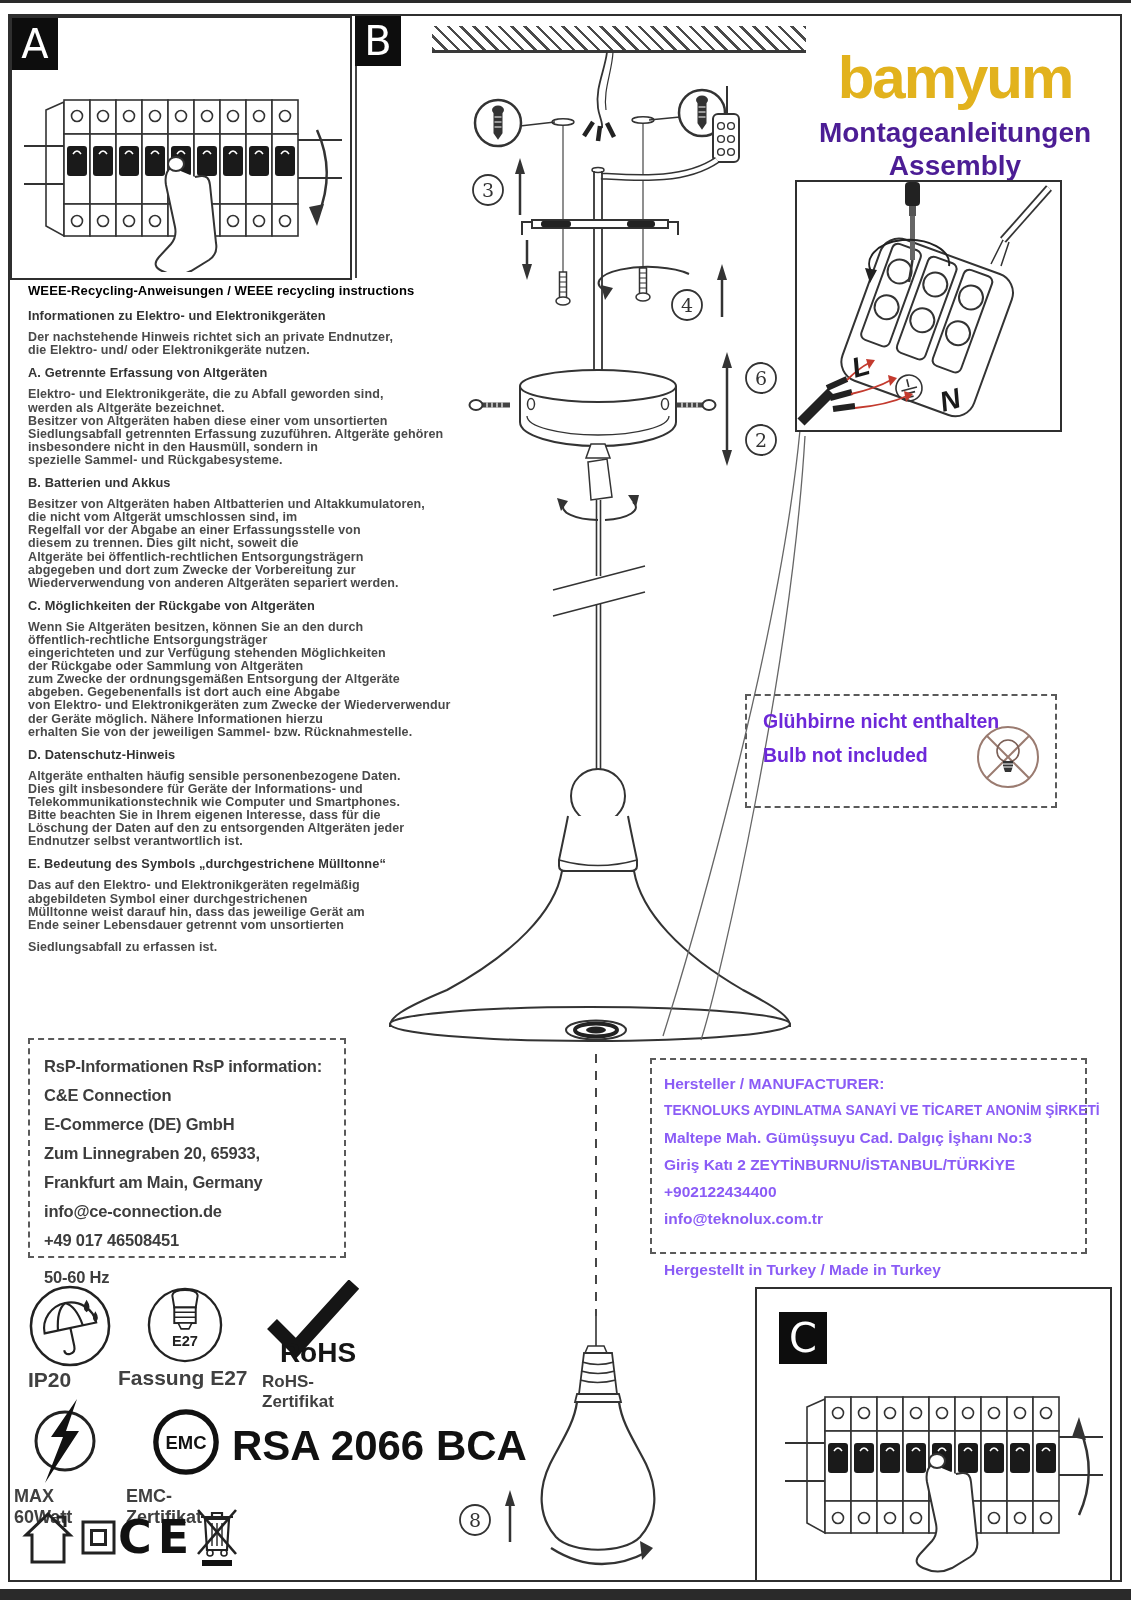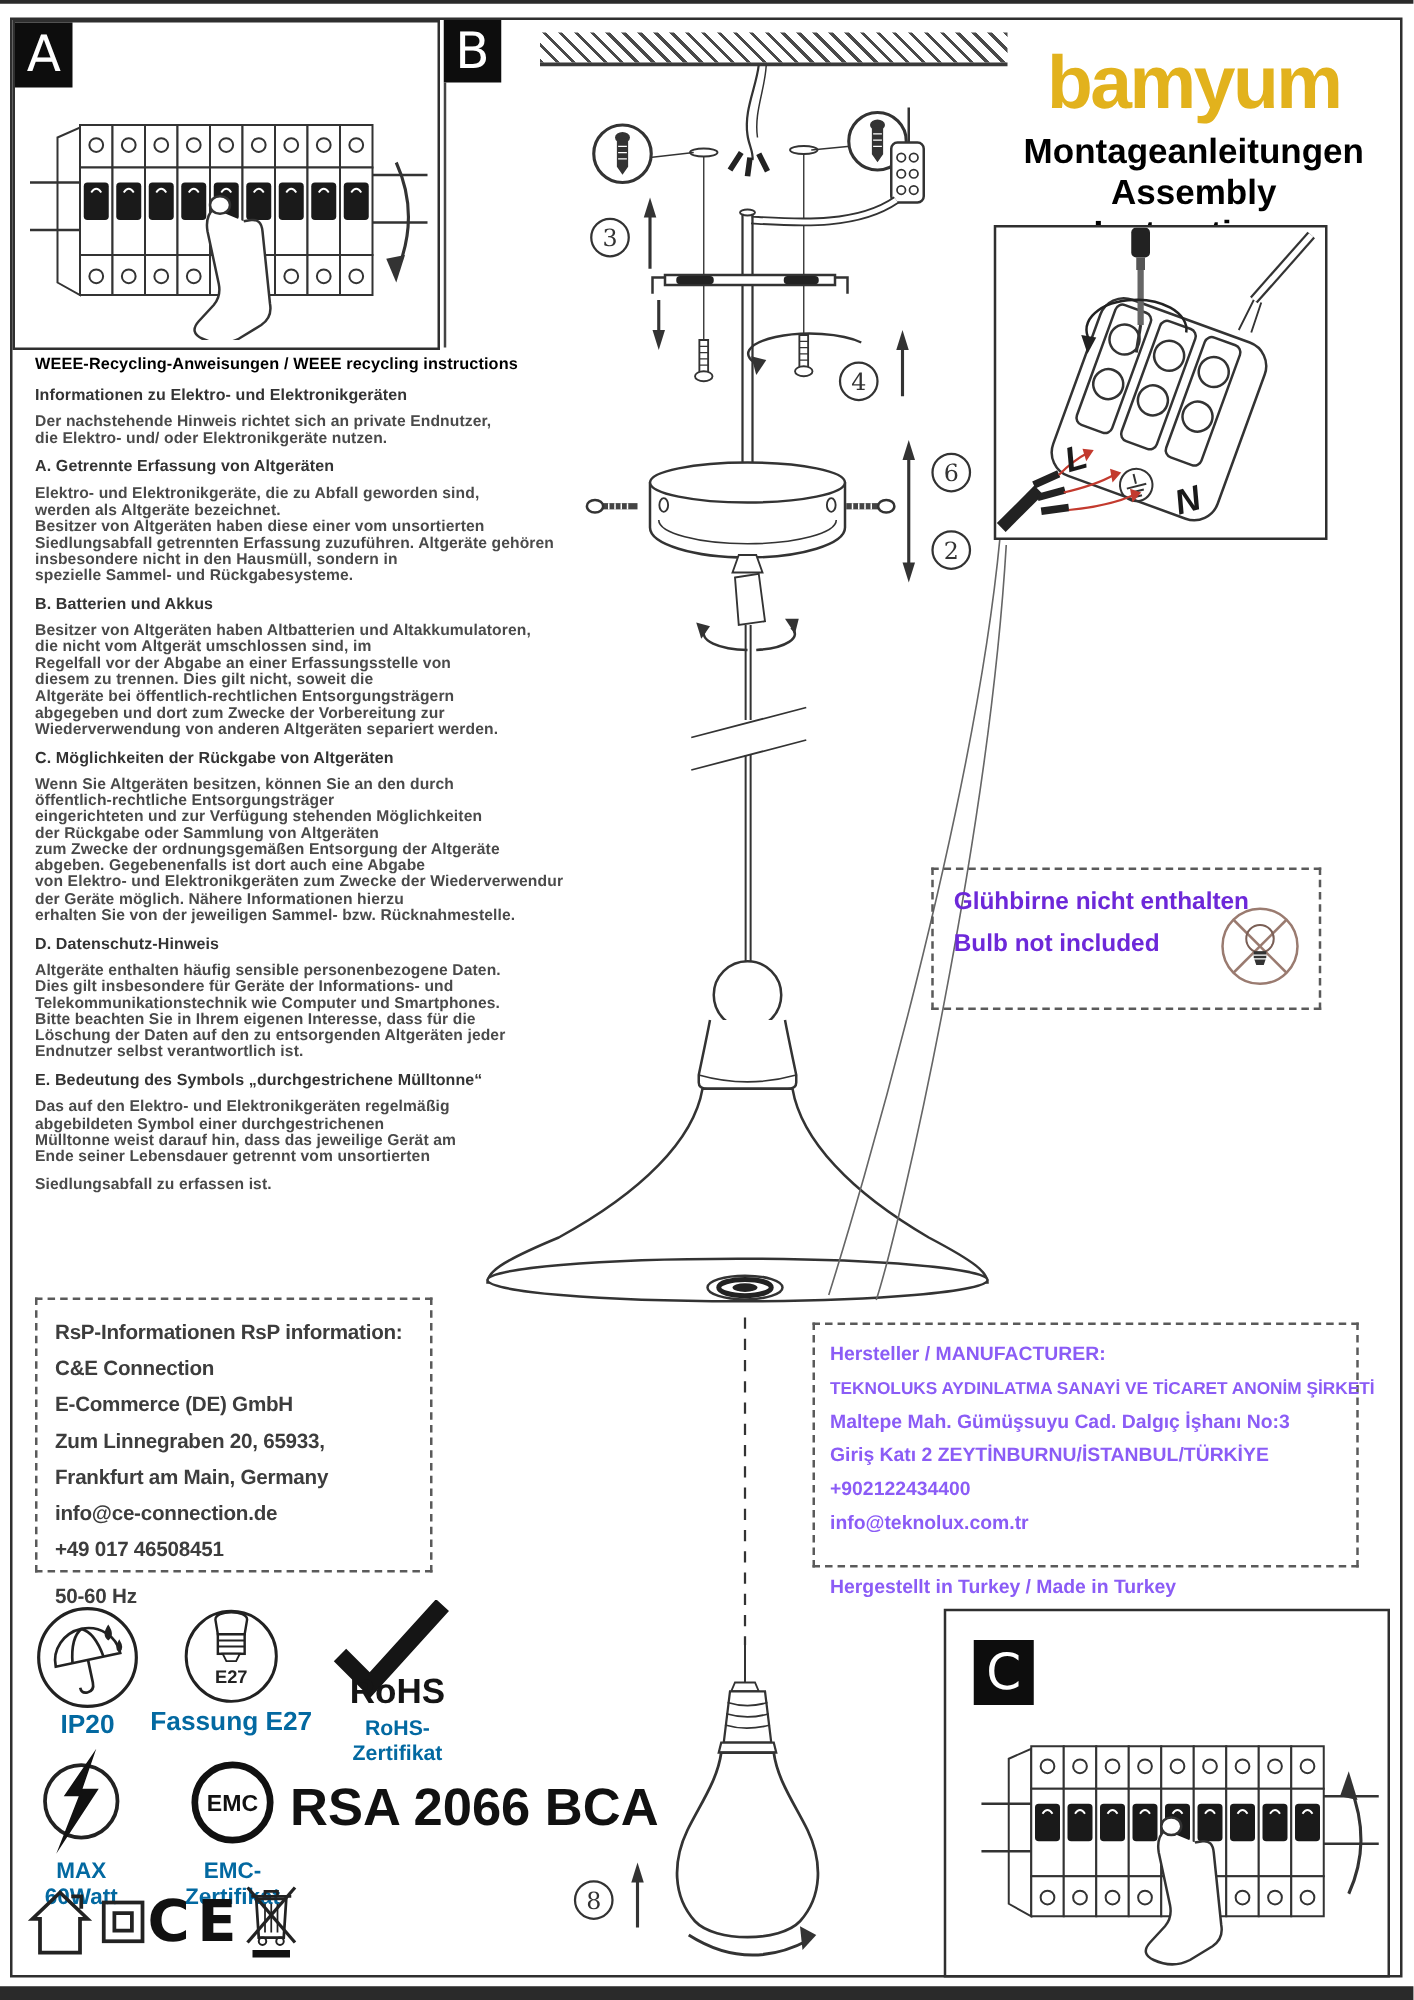--- a/index.html
+++ b/index.html
@@ -11,29 +11,29 @@
   .panel-label{background:#0d0d0d;color:#fff;display:flex;align-items:center;justify-content:center;
         font-size:40px;font-weight:400;font-family:"DejaVu Sans",sans-serif;}
   
   #weee{width:442px;font-size:12.5px;line-height:13.1px;letter-spacing:.1px;color:#4a4a4a;font-weight:600;}
   #weee .wtitle{font-weight:800;color:#000000;font-size:13px;margin:0 0 12px;}
   #weee h4{font-weight:800;color:#333;font-size:12.8px;margin:0 0 9px;}
   #weee p{margin:0 0 9px;}
   .pre{white-space:pre-line;}
   
   #brand{color:#e2b21d;font-size:60px;font-weight:800;letter-spacing:-2px;line-height:60px;text-align:center;}
-  .brandsub{font-size:28px;font-weight:700;color:#000000;text-align:center;line-height:33px;}
+  .brandsub{font-size:28px;font-weight:700;color:#4c1d95;text-align:center;line-height:33px;}
   
   #bulbbox{font-size:19.5px;font-weight:700;color:#6d28d9;line-height:34px;}
   #rspbox{font-size:16.5px;font-weight:600;color:#3d3d3d;line-height:29px;letter-spacing:-.2px;}
   #manbox{font-size:15.5px;font-weight:700;color:#8b5cf6;line-height:27px;}
   #manbox .long{font-size:13.8px;white-space:nowrap;}
   .gaptop{margin-top:24px;}
   .gaptop-sm{margin-top:8px;}
-  .cert-label{font-weight:700;color:#0369a1;text-align:center;}
+  .cert-label{font-weight:700;color:#404040;text-align:left;}
   #model{font-size:42px;font-weight:700;color:#111;letter-spacing:0px;}
   #cemark{font-size:46px;font-weight:700;color:#111;letter-spacing:6px;font-family:"DejaVu Sans",sans-serif;}
   svg text.stepnum{font-family:"DejaVu Serif",serif;font-size:19px;fill:#333;}
   svg text.lnlabel{font-family:"Liberation Sans",sans-serif;font-weight:700;font-style:italic;font-size:28px;fill:#1a1a1a;}
   .topbar{background:#2a2a2a;}
   .hatch{background:repeating-linear-gradient(45deg,#4a4a4a 0 2.5px,transparent 2.5px 9px);
          border-bottom:3px solid #3a3a3a;}
 </style>
 </head>
 <body>
@@ -98,21 +98,21 @@
     </svg>
   </div>
 
   <div class="panel-label abs" style="left:355px;top:16px;width:46px;height:50px">
     <span>B</span>
   </div>
   <div class="abs" style="left:355px;top:66px;width:2px;height:212px;background:#444"></div>
 
   <div class="abs hatch" style="left:432px;top:26px;width:374px;height:24px"></div>
 
-  <div class="abs" style="left:815px;top:36px;width:280px">
+  <div class="abs" style="left:815px;top:48px;width:280px">
     <div id="brand">bamyum</div>
     <div class="brandsub" style="margin-top:8px">Montageanleitungen</div>
     <div class="brandsub">Assembly Instructions</div>
   </div>
 
   <div id="weee" class="abs" style="left:28px;top:284px">
     <p class="wtitle">WEEE-Recycling-Anweisungen / WEEE recycling instructions</p>
     <div class="wsec">
       <h4>Informationen zu Elektro- und Elektronikgeräten</h4>
       <p class="pre">Der nachstehende Hinweis richtet sich an private Endnutzer,

